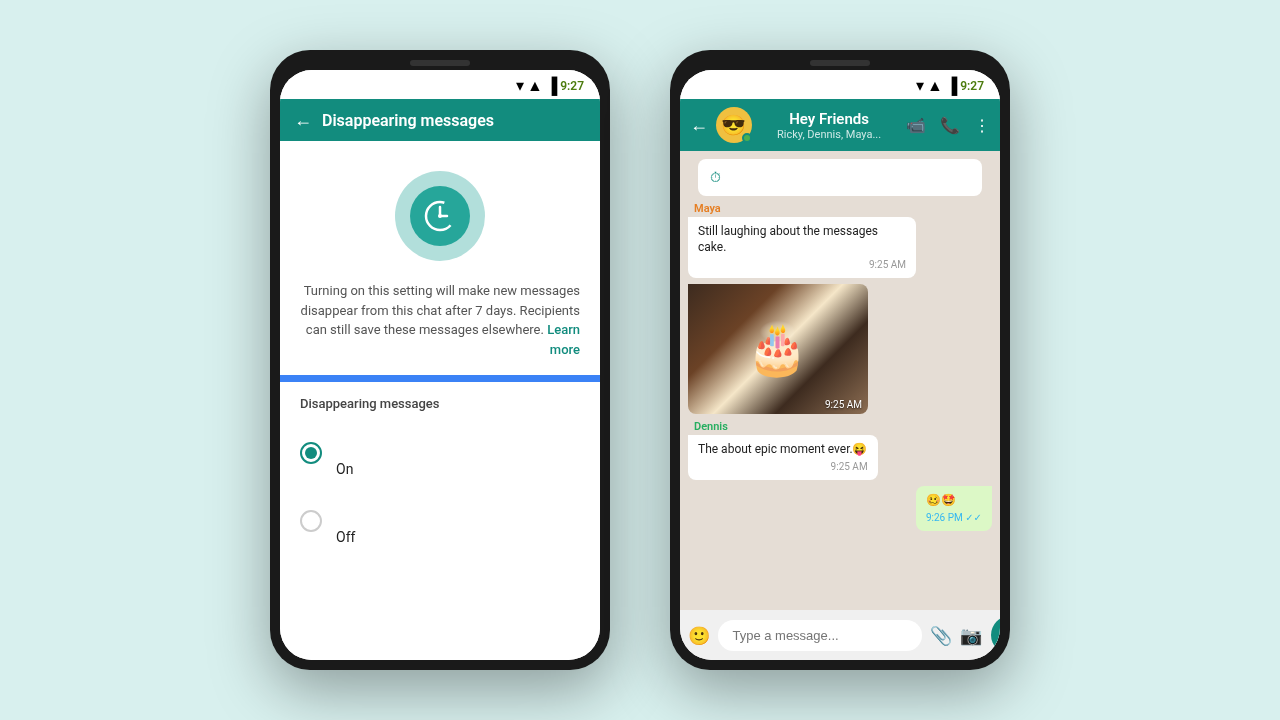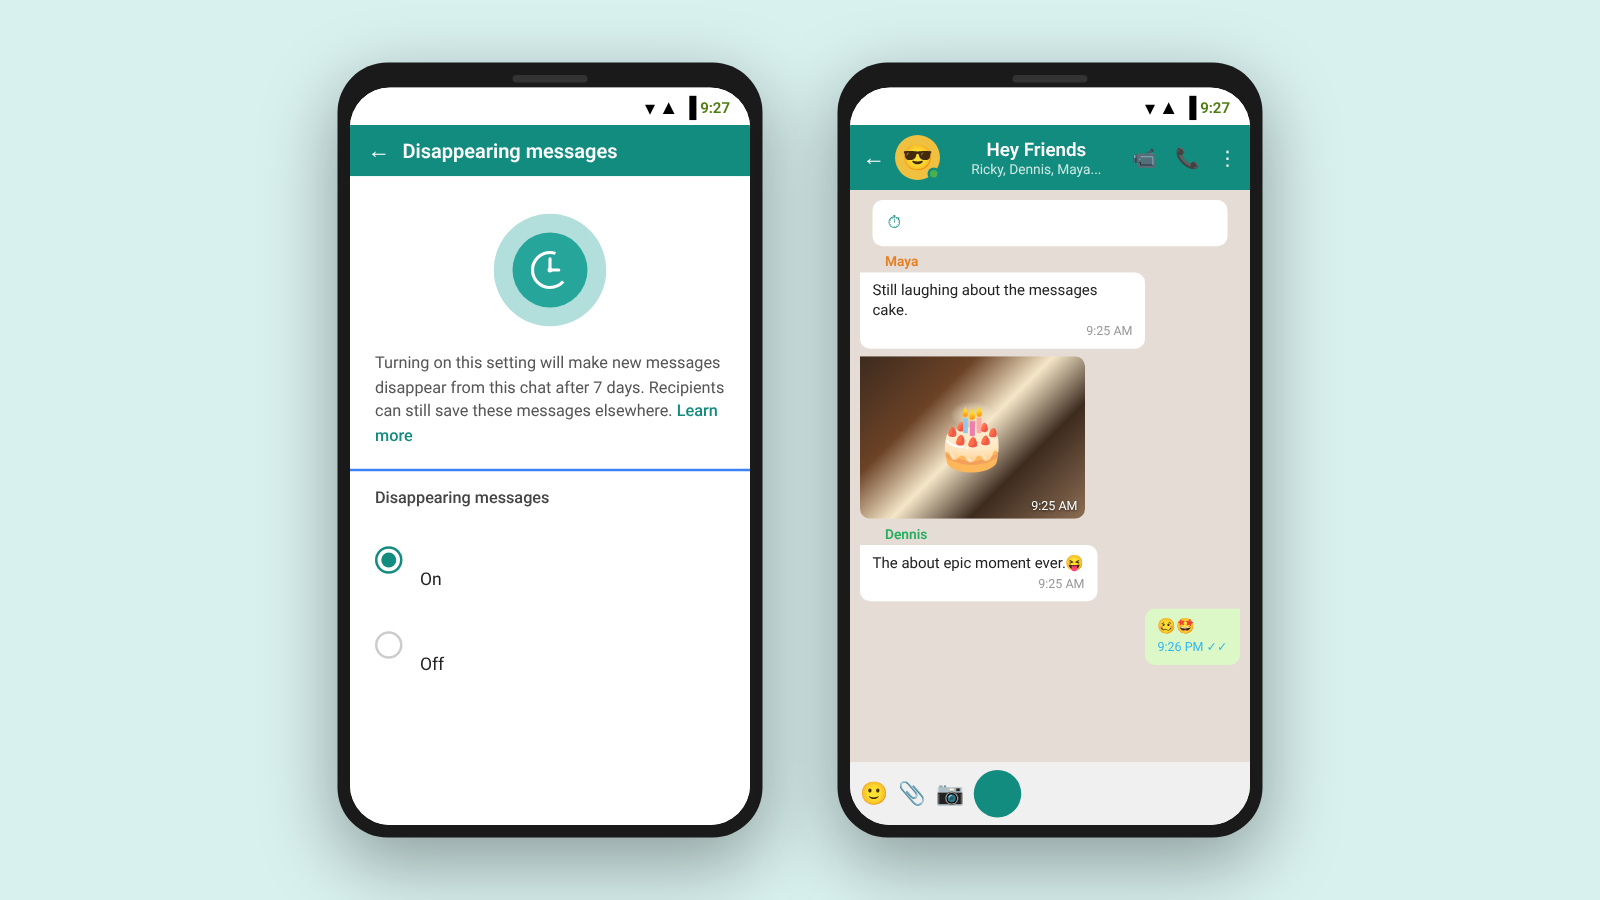--- a/index.html
+++ b/index.html
@@ -119,21 +119,22 @@
       align-items: center;
       justify-content: center;
       font-size: 28px;
       color: #fff;
     }
     .screen1-description {
       padding: 0 20px 16px;
       font-size: 13px;
       color: #555;
       line-height: 1.5;
-      border-bottom: 2px solid #3b82f6;
+      border-bottom: 7px solid #3b82f6;
+      text-align: right;
     }
     .screen1-description .learn-more {
       color: #128C7E;
       font-weight: 500;
     }
     .screen1-section-title {
       padding: 14px 20px 8px;
       font-size: 13px;
       color: #444;
       font-weight: 500;
@@ -270,21 +271,21 @@
       align-items: flex-start;
     }
     .bubble-row.sent {
       align-items: flex-end;
     }
     .bubble-sender {
       font-size: 11px;
       font-weight: 600;
       color: #e67e22;
       margin-bottom: 2px;
-      margin-left: 20px;
+      margin-left: 6px;
     }
     .bubble-sender.ricky { color: #27ae60; }
     .bubble {
       max-width: 75%;
       border-radius: 8px;
       padding: 6px 10px;
       font-size: 12px;
       color: #222;
       line-height: 1.4;
       position: relative;
@@ -505,20 +506,21 @@
           <div class="bubble sent">
             <span>🥴🤩</span>
             <div class="bubble-time sent">9:26 PM ✓✓</div>
           </div>
         </div>
 
       </div>
 
       <div class="chat-input-bar">
         <span class="chat-input-icon">🙂</span>
+        <input class="chat-input-field" readonly="" placeholder="Type a message..." style="">
         <span class="chat-input-icon">📎</span>
         <span class="chat-input-icon">📷</span>
         <div class="mic-button">
           
         </div>
       </div>
 
     </div>
   </div>
 

